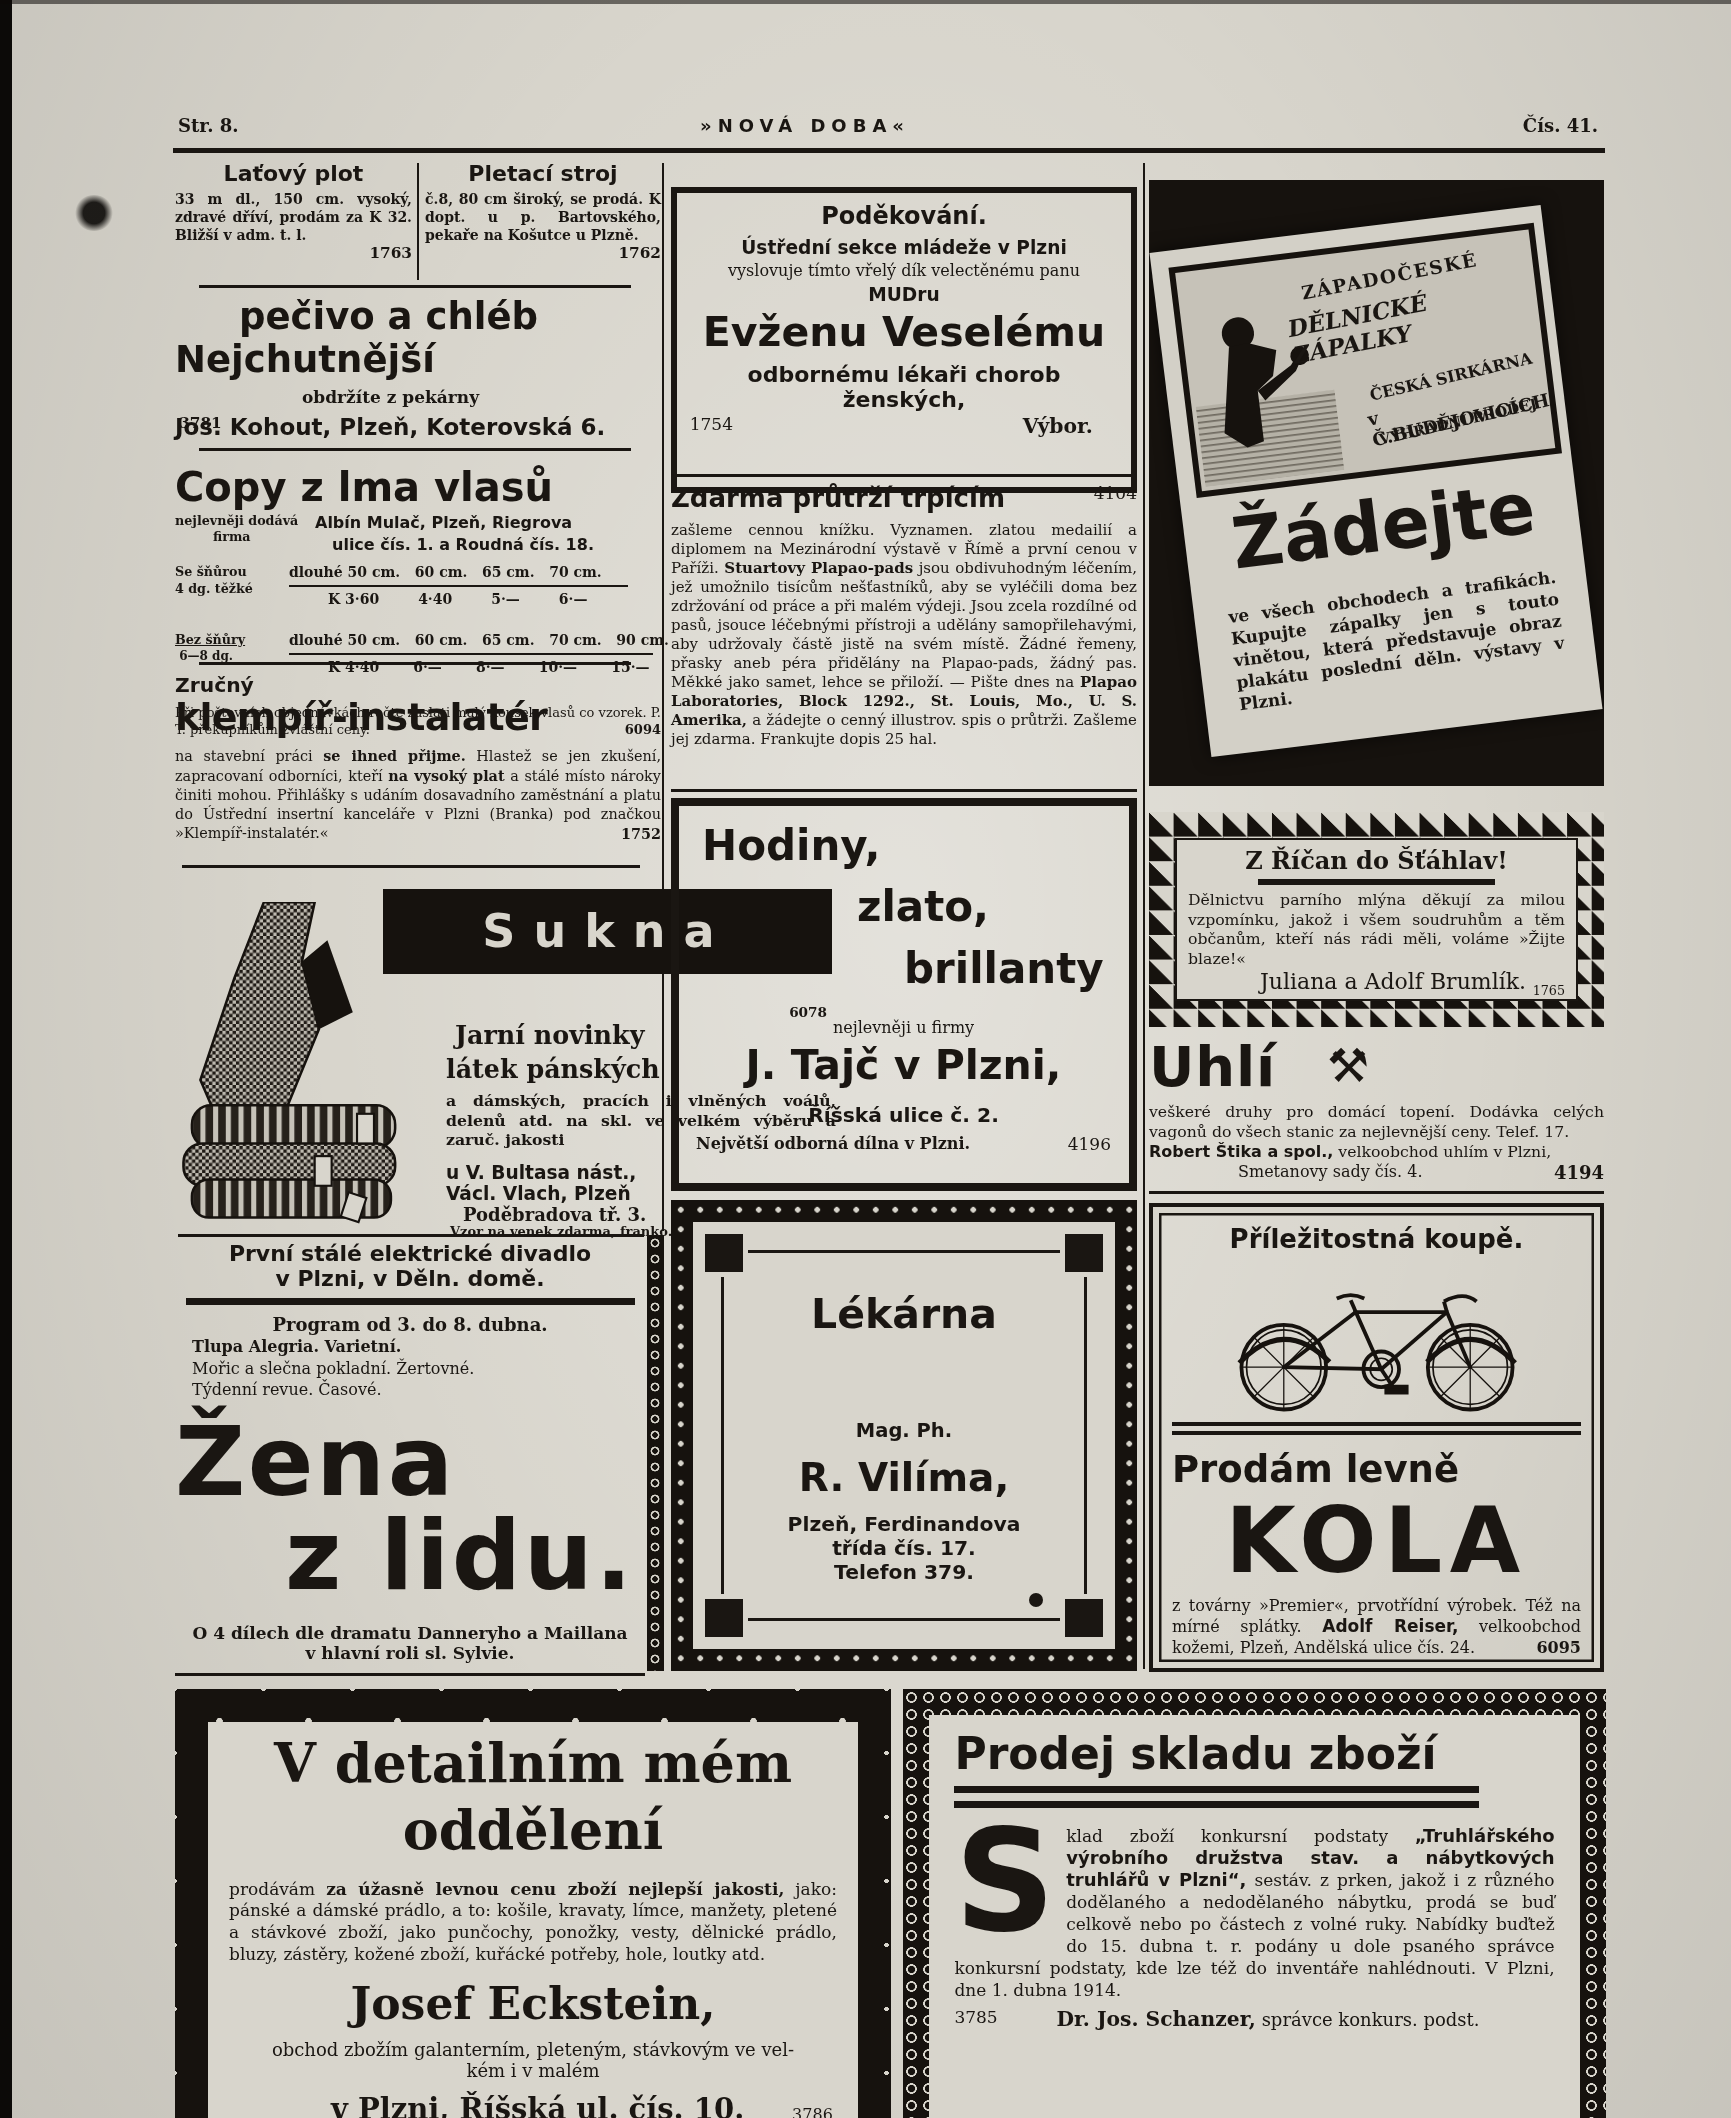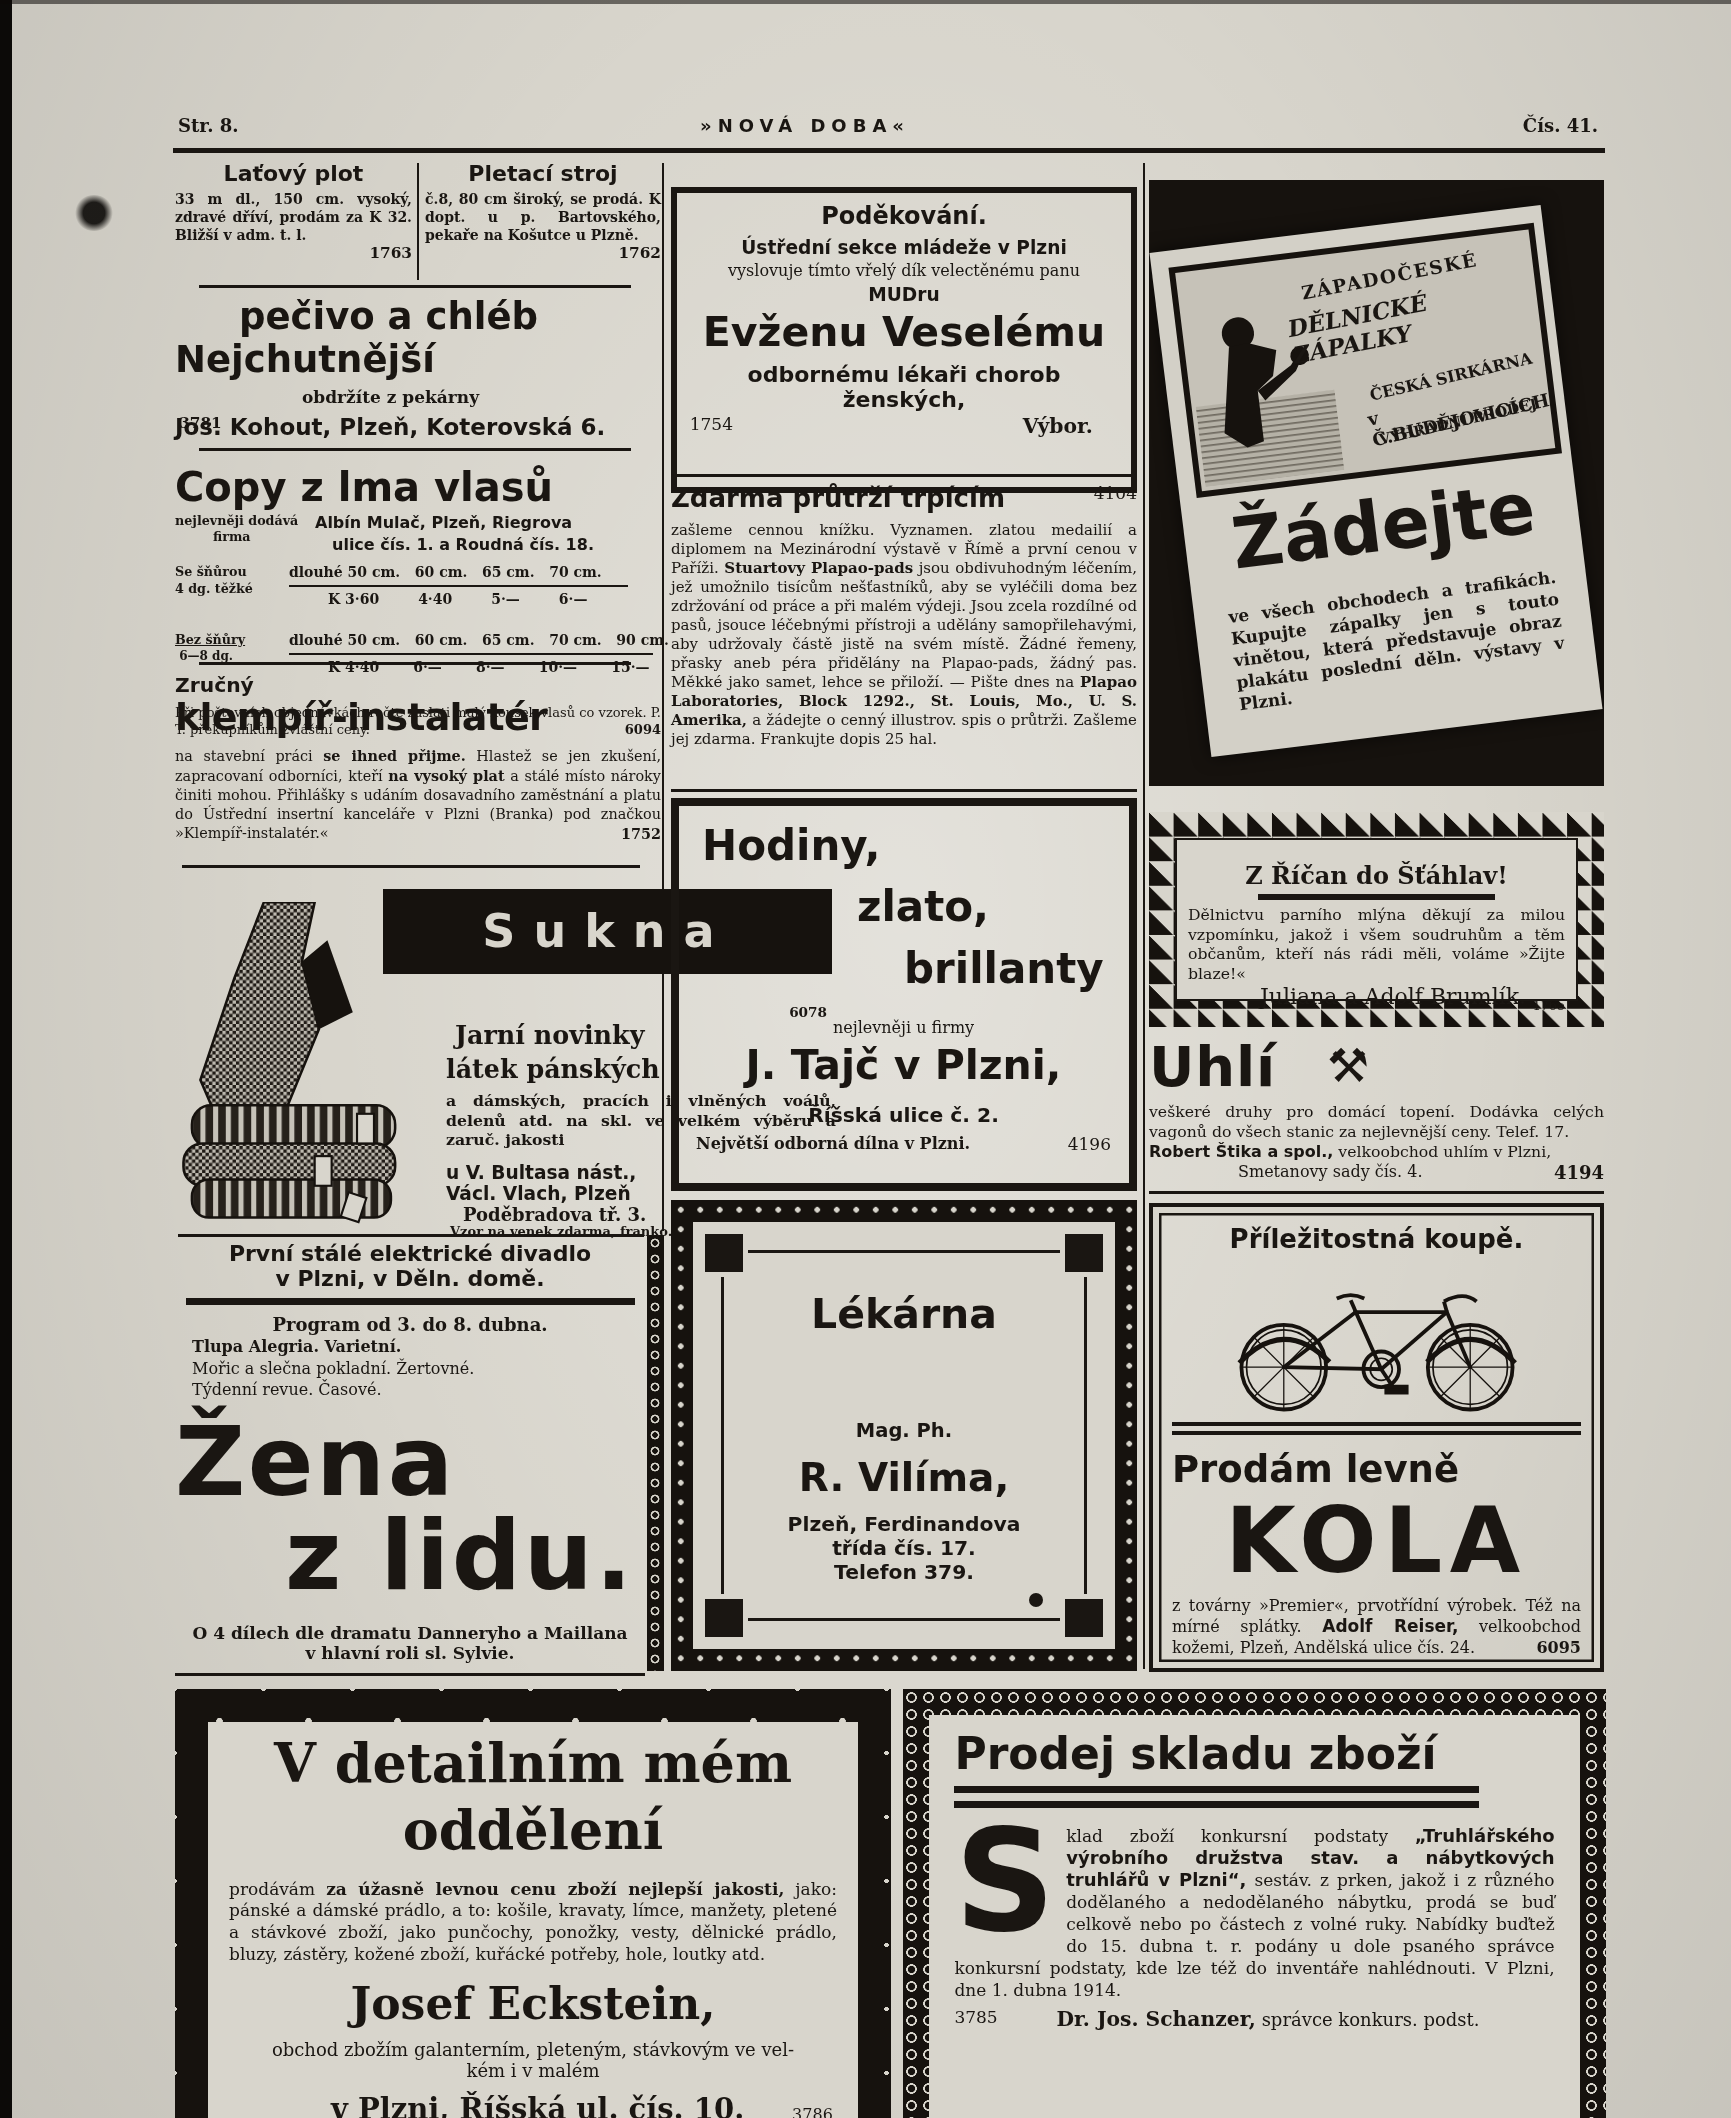--- a/index.html
+++ b/index.html
@@ -258,21 +258,21 @@
         <div class="abs hserif" style="left:178px;top:127px;font-size:16px;transform:rotate(-6deg);">ČESKÁ SIRKÁRNA</div>
         <div class="abs hserif" style="left:174px;top:149px;font-size:18px;transform:rotate(-6deg);">v Č.BUDĚJOVICÍCH</div>
         <div class="abs hserif" style="left:182px;top:173px;font-size:14.4px;transform:rotate(-6deg);">VÝHRADNÍ PRODEJ</div>
       </div>
       <div class="hsans" style="position:absolute;left:25.4px;top:258px;width:347px;font-size:71px;text-align:center;">Žádejte</div>
       <div class="bserif just" style="position:absolute;left:34px;top:360px;width:330px;font-size:17px;line-height:22px;font-weight:bold;">ve všech obchodech a trafikách. Kupujte zápalky jen s touto vinětou, která představuje obraz plakátu poslední děln. výstavy v Plzni.</div>
     </div>
   </div>
 
   <div class="abs frame-tri" style="left:1149px;top:812px;width:455px;height:215px;">
-    <div class="inner-paper" style="position:absolute;left:26px;top:26px;right:26px;bottom:26px;border:2.5px solid var(--ink);padding:21px 11px;box-sizing:border-box;">
+    <div class="inner-paper" style="position:absolute;left:26px;top:26px;right:26px;bottom:26px;border:2.5px solid var(--ink);padding:6px 11px;box-sizing:border-box;">
       <div class="hserif center" style="font-size:24px;">Z Říčan do Šťáhlav!</div>
       <div class="rule" style="width:237px;height:6px;margin:4.2px auto 0 auto;"></div>
       <div class="bserif just" style="font-size:15.7px;line-height:19.5px;margin-top:5.1px;">Dělnictvu parního mlýna děkují za milou vzpomínku, jakož i všem soudruhům a těm občanům, kteří nás rádi měli, voláme »Žijte blaze!«</div>
       <div style="position:relative;height:30px;">
         <span class="abs bserif" style="left:72px;top:0.8px;font-size:22px;">Juliana a Adolf Brumlík.</span>
         <span class="abs bserif" style="right:0;top:14.4px;font-size:12.7px;">1765</span>
       </div>
     </div>
   </div>
 

